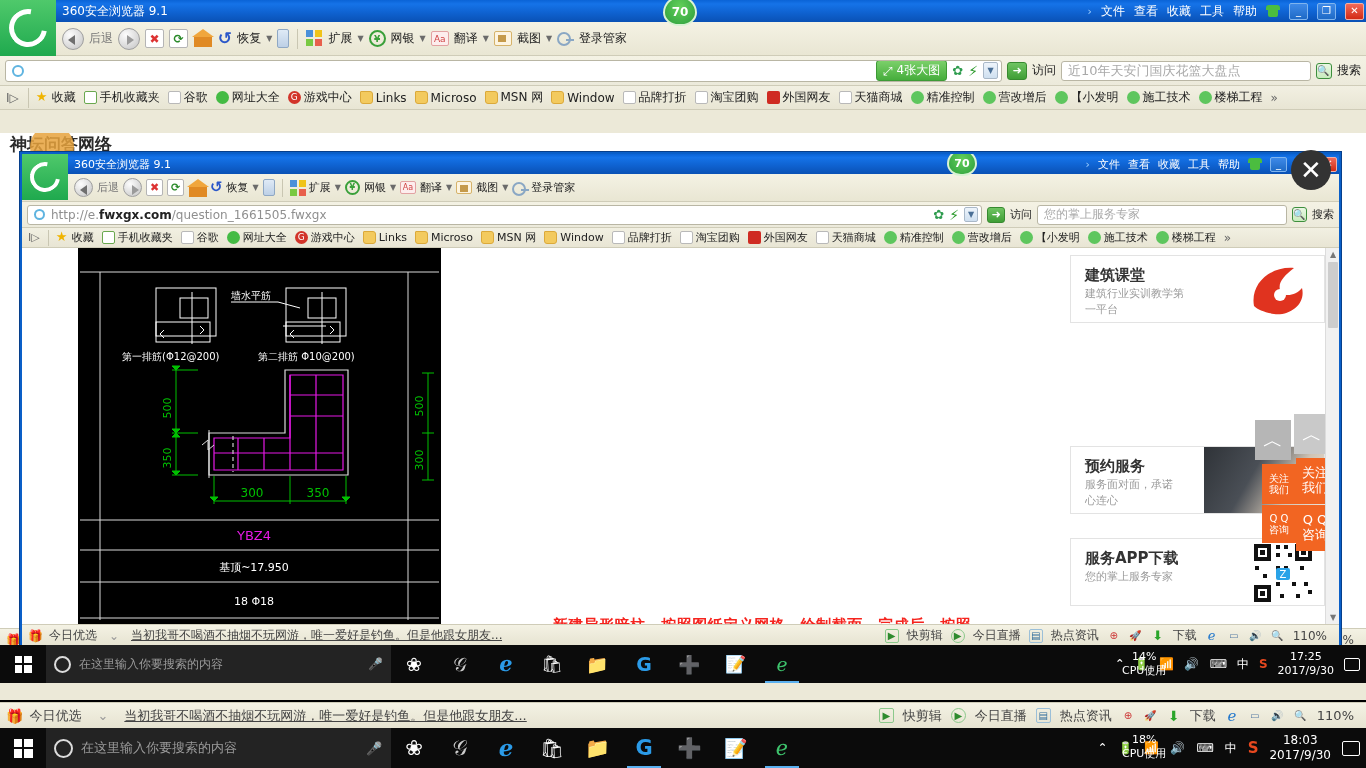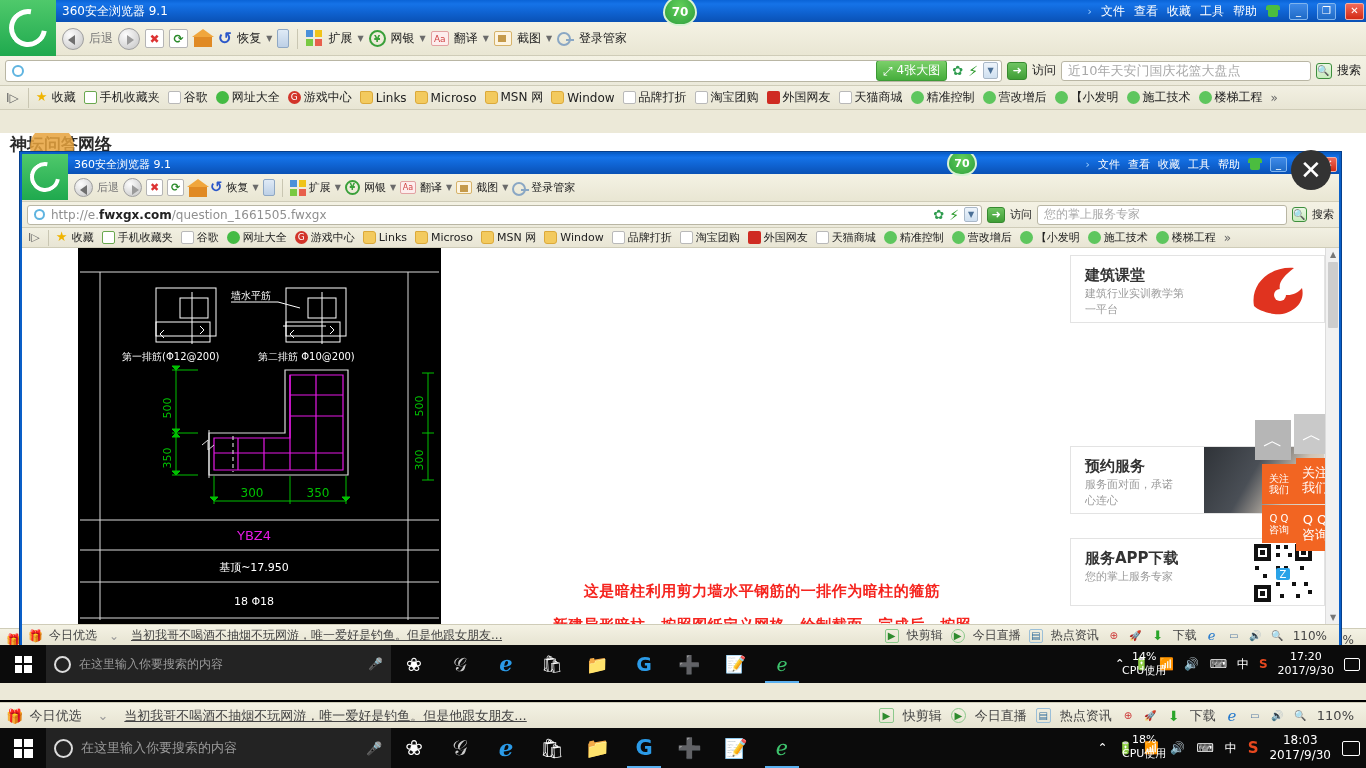--- a/index.html
+++ b/index.html
@@ -600,21 +600,20 @@
         </g>
         <text x="174" y="249" fill="#00c000" font-size="12" font-family="DejaVu Sans, sans-serif" text-anchor="middle">300</text>
         <text x="240" y="249" fill="#00c000" font-size="12" font-family="DejaVu Sans, sans-serif" text-anchor="middle">350</text>
 
         <text x="176" y="292" fill="#e619e6" font-size="13" font-family="DejaVu Sans, sans-serif" text-anchor="middle">YBZ4</text>
         <text x="176" y="323" fill="#ffffff" font-size="11" font-family="DejaVu Sans, sans-serif" text-anchor="middle">基顶~17.950</text>
         <text x="176" y="357" fill="#ffffff" font-size="11" font-family="DejaVu Sans, sans-serif" text-anchor="middle">18 Φ18</text>
       </svg>
     </div>
 
-    <div class="redtext" style="left:440px;top:336px;width:600px;font-size:15px;">这是暗柱利用剪力墙水平钢筋的一排作为暗柱的箍筋</div>
     <div class="redtext" style="left:430px;top:370px;width:620px;font-size:15px;">新建异形暗柱，按照图纸定义网格，绘制截面，完成后，按照</div>
 
     <div class="adcard" style="left:1048px;top:7px;width:255px;height:68px;">
       <div class="ad-t" style="position:absolute;left:14px;top:10px;">建筑课堂</div>
       <div class="ad-s" style="position:absolute;left:14px;top:30px;width:100px;">建筑行业实训教学第一平台</div>
       <svg width="70" height="56" style="position:absolute;right:10px;top:6px;">
         <path d="M10 44 C6 22 26 4 50 6 C40 14 34 20 36 28 C38 36 52 34 58 26 C62 42 46 54 30 52 C20 50 14 48 10 44 Z" fill="#e0331f"></path>
         <circle cx="36" cy="33" r="6" fill="#fff"></circle>
       </svg>
     </div>
@@ -777,21 +776,21 @@
 
   <div class="tray">
     <span>⌃</span>
     <span>🔋</span>
     <span>📶</span>
     <span>🔊</span>
     <span>⌨</span>
     <span>中</span>
     <span style="color:#e8481f;font-weight:bold;">S</span>
     <span class="clock">
-      <span>17:20</span>
+      <span>17:25</span>
       <span>2017/9/30</span>
     </span>
     <span class="notif"></span>
   </div>
 </div>
 
 <div class="statusbar" style="position:absolute;left:0;top:702px;width:1366px;height:26px;padding:0 6px;font-size:13px;">
   <div class="sb-left">
     <span class="gift" style="font-size:14px;">🎁</span>
     <span>今日优选</span>

